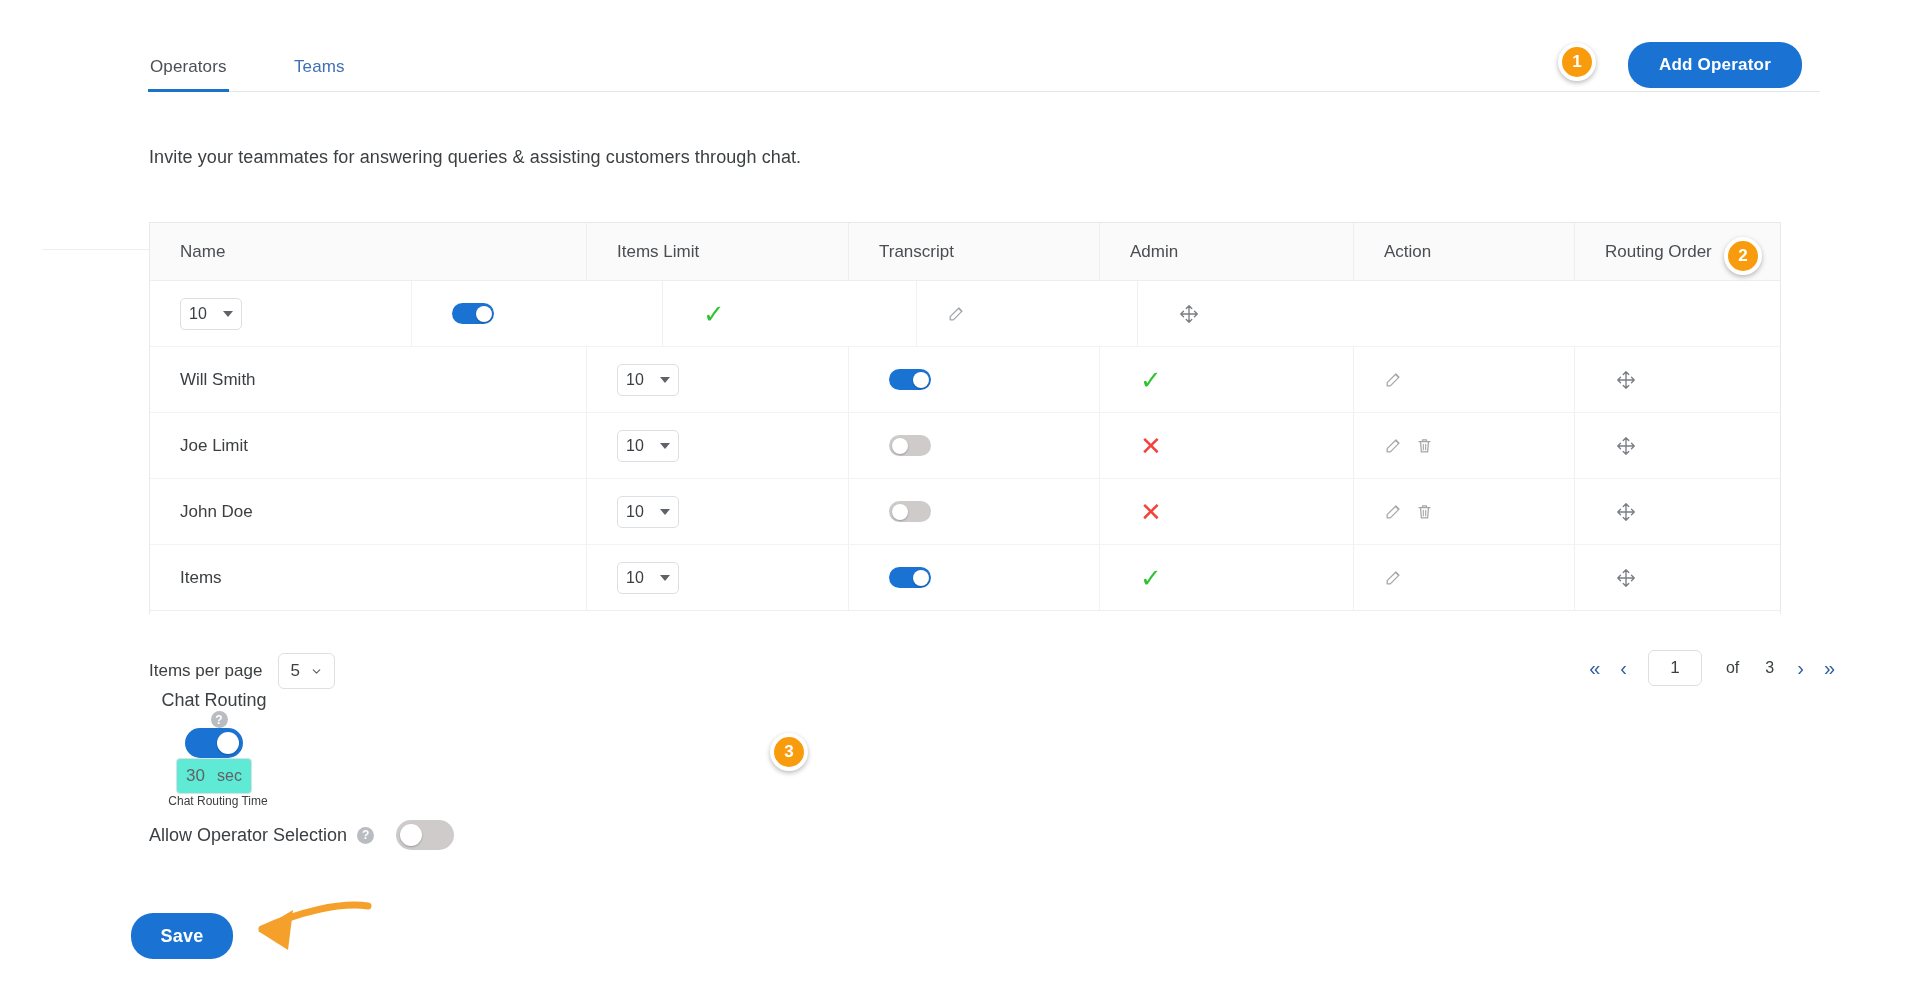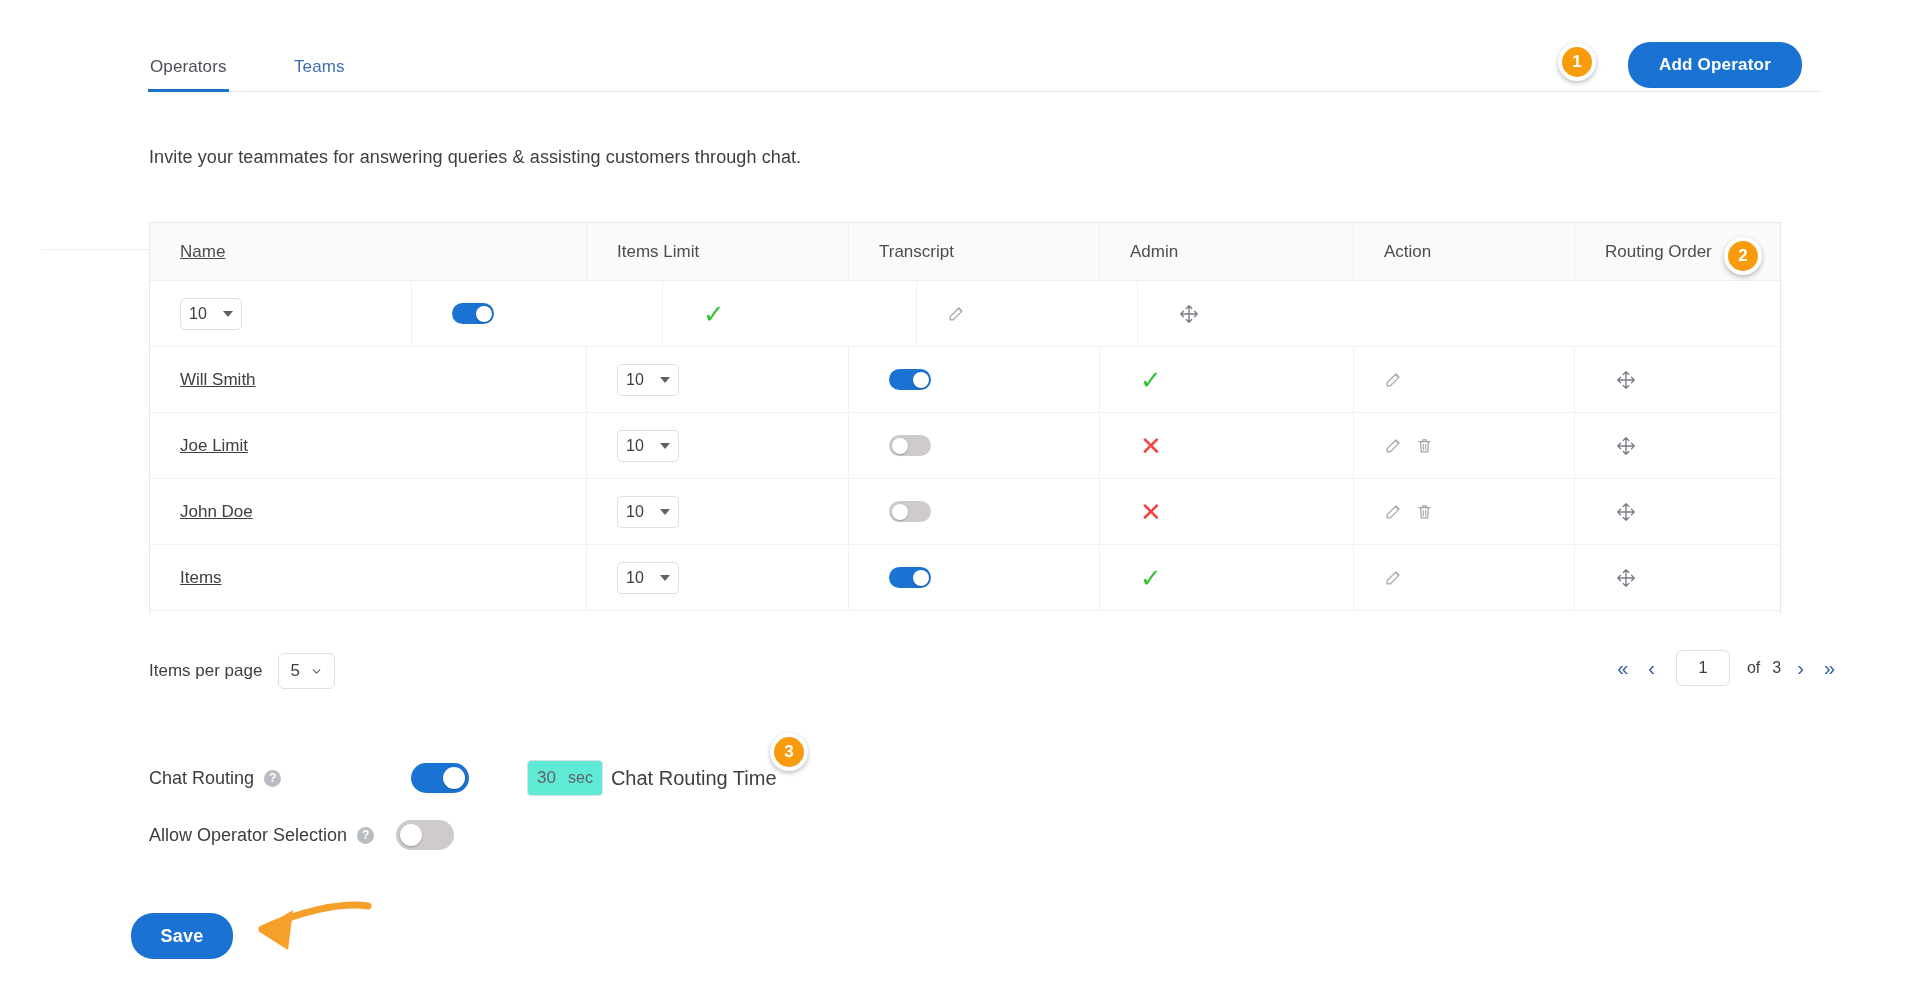--- a/index.html
+++ b/index.html
@@ -79,21 +79,21 @@
   .tbody { display: block; }
   .tr { display: flex; height: 66px; border-bottom: 1px solid #f2f3f4; }
   .tr:last-child { border-bottom: 1px solid #eceef0; }
   .td {
     display: flex; align-items: center;
     padding-left: 30px; border-right: 1px solid #f0f1f2;
     font-size: 17px; color: #3c4043;
   }
   .td:last-child { border-right: none; }
 
-  .c-name    { width: 437px; text-decoration: underline; }
+  .c-name    { width: 437px; }
   .c-limit   { width: 262px; }
   .c-trans   { width: 251px; }
   .c-admin   { width: 254px; }
   .c-action  { width: 221px; }
   .c-routing { width: 205px; }
 
   .td.c-trans, .td.c-admin, .td.c-routing { padding-left: 40px; }
 
   
   .mini-select {
@@ -157,41 +157,41 @@
   .pg-btn {
     background: none; border: none; cursor: pointer;
     color: #2f5ca0; font-size: 20px; padding: 4px 7px; line-height: 1;
     font-family: "Liberation Sans", sans-serif;
   }
   .pg-input {
     width: 54px; height: 36px; border: 1px solid #dcdfe3; border-radius: 6px;
     text-align: center; font-size: 17px; color: #3c4043; background:#fff;
     font-family: "Liberation Sans", sans-serif; margin: 0 8px;
   }
-  .pg-of { color: #3c4043; font-size: 16px; margin: 0 3px; }
+  .pg-of { color: #3c4043; font-size: 16px; margin: 0 10px; }
 
   
   .setting-row { position: absolute; display: flex; align-items: center; }
-  #row-chat-routing { left: 149px; top: 760px; }
+  #row-chat-routing { left: 149px; top: 690px; flex-direction: column; }
   #row-operator-sel { left: 149px; top: 820px; }
   .setting-label { font-size: 18px; color: #3c4043; }
   .help-icon {
     display: inline-flex; align-items: center; justify-content: center;
     width: 17px; height: 17px; border-radius: 50%;
     background: #b9bdc2; color: #fff; font-size: 12px; font-weight: bold;
     margin-left: 10px; cursor: pointer; font-family: "Liberation Sans", sans-serif;
   }
   .sec-input {
     display: inline-flex; align-items: center;
     height: 36px; border: 1px solid #dcdfe3; border-radius: 4px; background: #5eead4;
     padding: 0 9px; font-size: 17px; color: #80868b; gap: 12px;
   }
   .sec-input .val { color: #5f6368; }
   .sec-input .unit { color: #5f6368; font-size: 16px; }
-  .routing-time-label { font-size: 20px; color: #3c4043; margin-left: 16px; }
+  .routing-time-label { font-size: 12px; color: #3c4043; margin-left: 16px; }
 
   
   #save-button { left: 131px; top: 913px; width: 102px; height: 46px; font-size: 18px; }
 
   .arrow-anno { position: absolute; left: 236px; top: 898px; z-index: 20; }
 </style>
 </head>
 <body>
 
 <div id="app">

